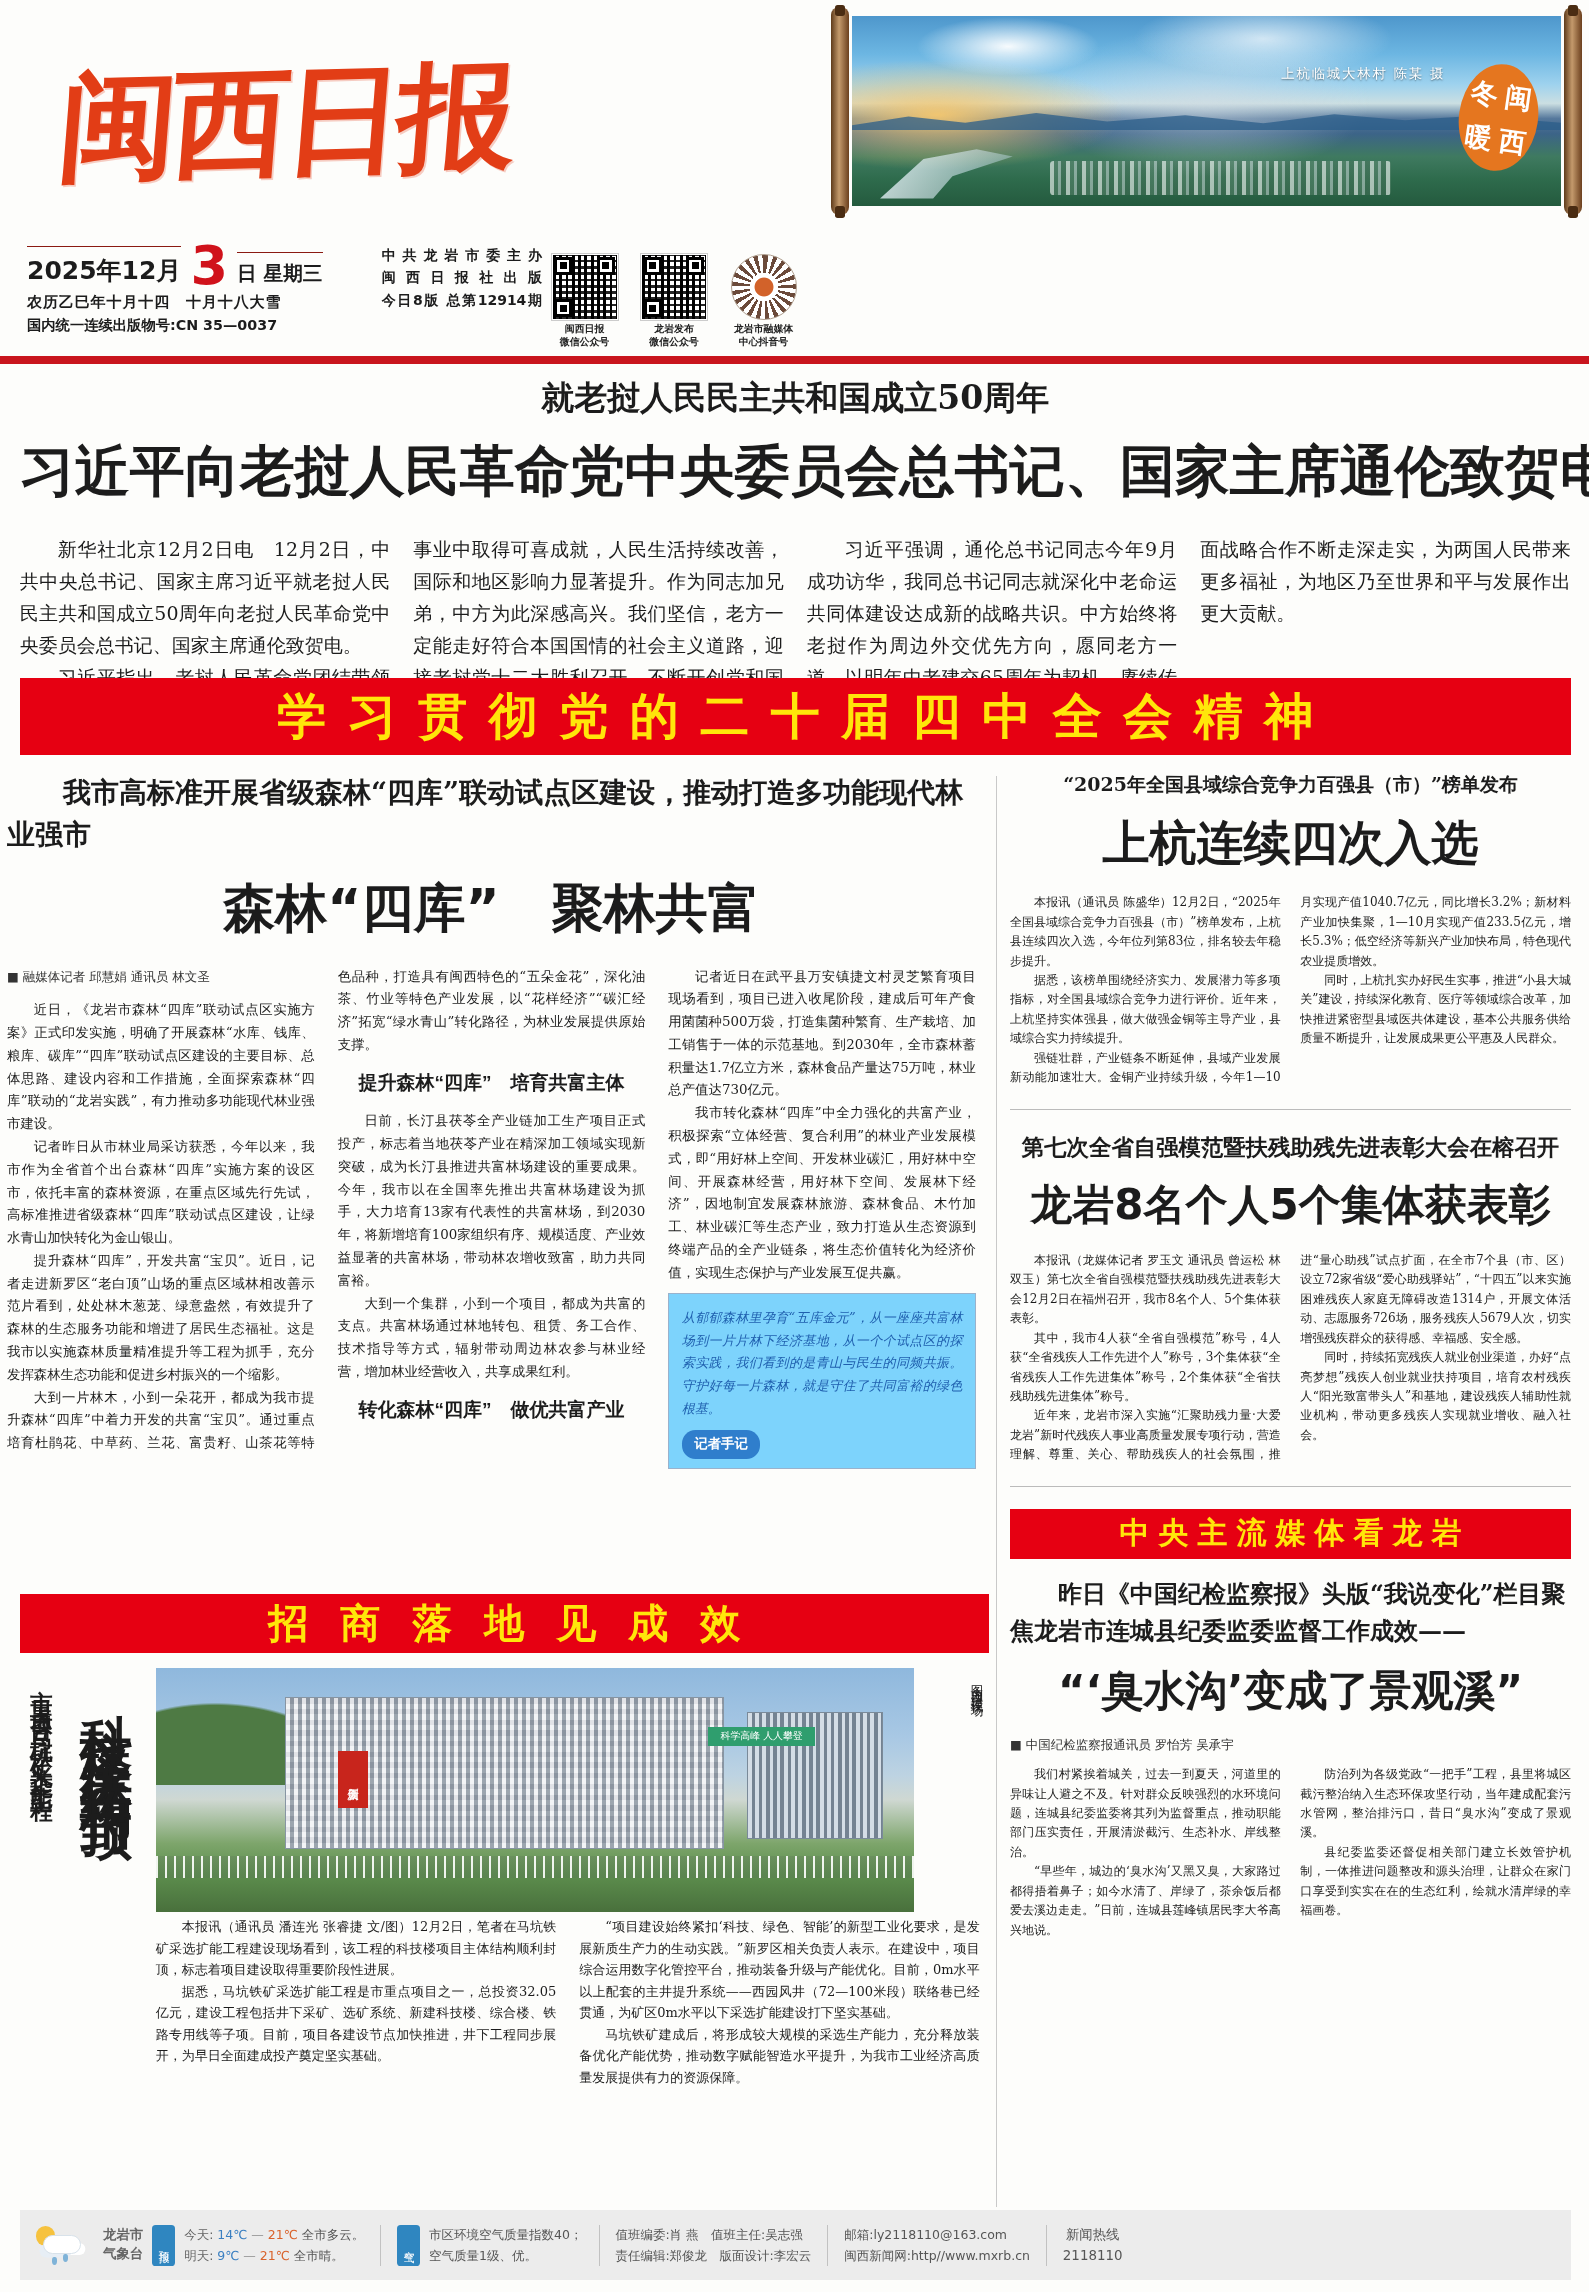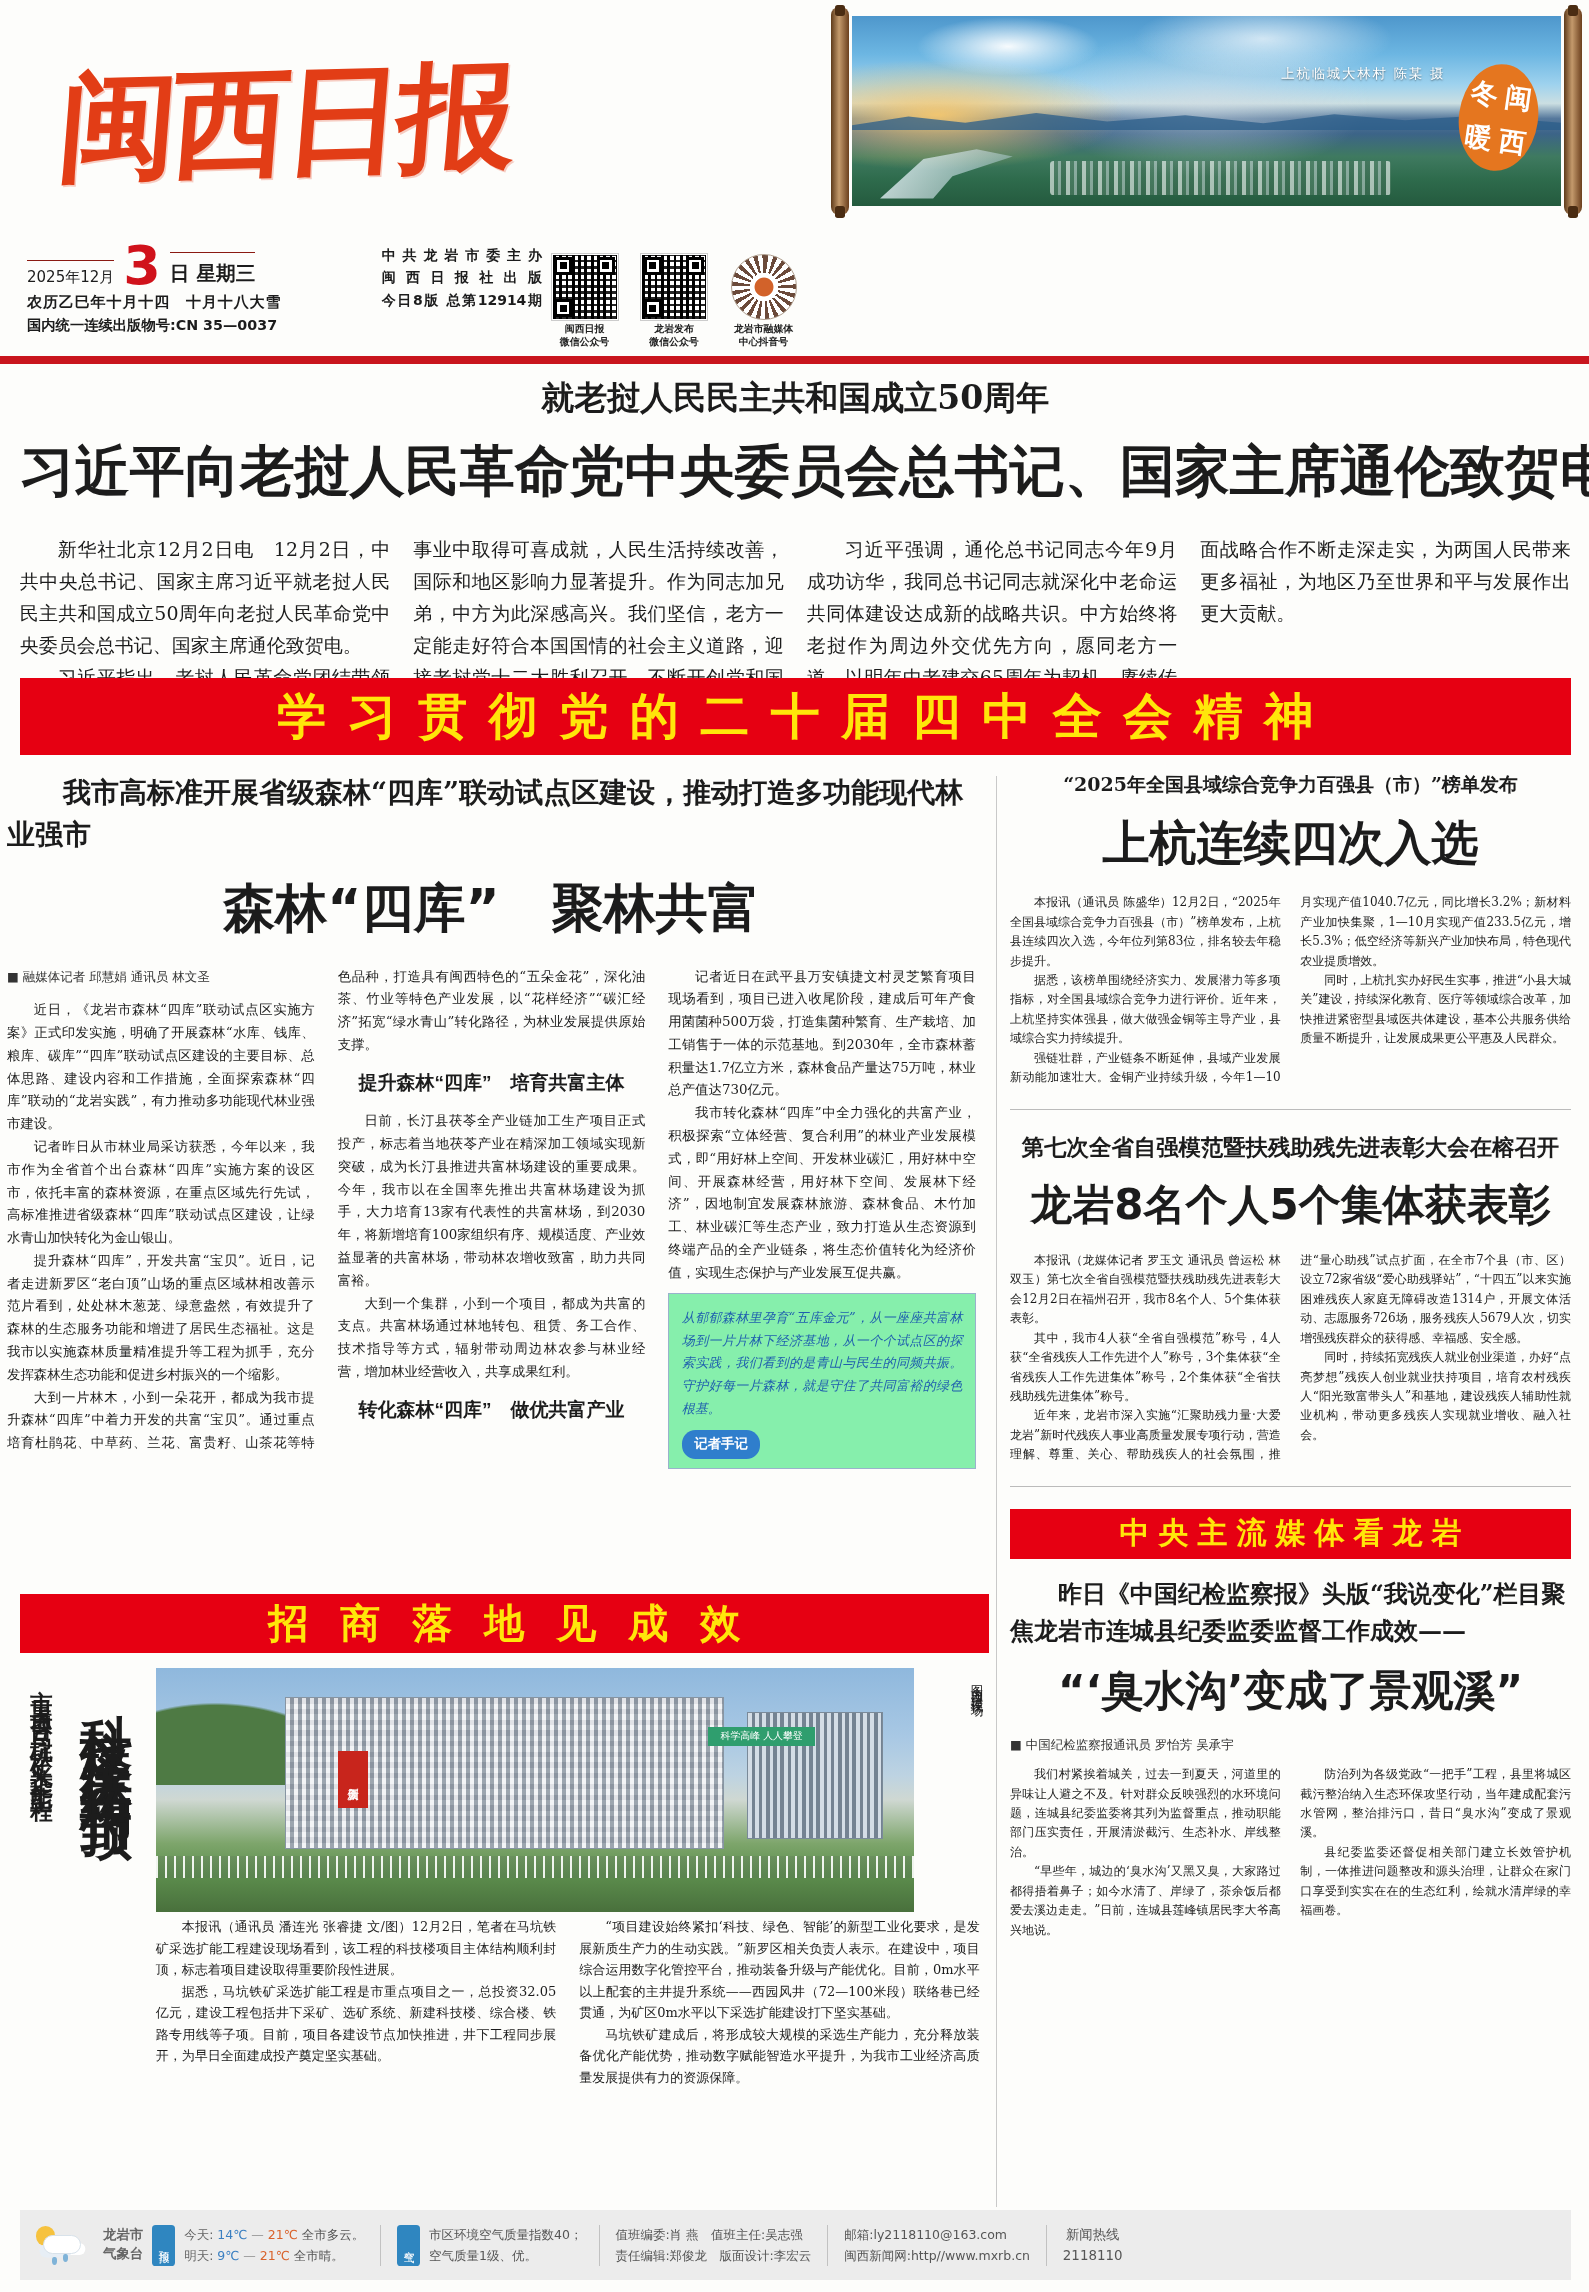--- a/index.html
+++ b/index.html
@@ -36,21 +36,21 @@
     border-radius:41px/56px; transform:rotate(8deg); display:grid; grid-template-columns:1fr 1fr;
     align-items:center; justify-items:center; color:#fff; font-weight:bold; font-size:27px;
     font-family:"DejaVu Sans","Liberation Sans",sans-serif; line-height:1; padding:9px 5.4px; }
   .photo-credit { position:absolute; right:116px; top:49px; color:#fff; font-size:13.4px; letter-spacing:1.8px;
     font-family:"DejaVu Sans","Liberation Sans",sans-serif; text-shadow:0 0.9px 1.8px rgba(0,0,0,.5); }
 
   .dateline { position:absolute; left:27px; top:244px; width:515px; display:flex;
     font-family:"DejaVu Sans","Liberation Sans",sans-serif; }
   .dl-left { width:351px; }
   .dl-row1 { display:flex; align-items:flex-end; }
-  .dl-pre { font-size:15px; font-weight:normal; border-top:1.8px solid #8b1a12; padding-top:7.2px; }
+  .dl-pre { font-size:25px; font-weight:bold; border-top:1.8px solid #8b1a12; padding-top:7.2px; }
   .dl-day { font-size:54px; line-height:.8; color:#d0121b; font-weight:bold; margin:0 9px; }
   .dl-suf { font-size:19.7px; font-weight:bold; border-top:1.8px solid #8b1a12; padding-top:7.2px; }
   .dl-lunar { font-size:15px; font-weight:bold; margin-top:5.4px; letter-spacing:0.9px; }
   .dl-issn  { font-size:14.3px; font-weight:bold; margin-top:4.5px; }
   .dl-right { margin-left:5px; width:161px; font-size:14px; font-weight:bold; line-height:1.6; }
   .dl-right div { text-align:justify; text-align-last:justify; }
 
   .qrs { position:absolute; left:546px; top:254px; display:flex; gap:12.5px;
     font-family:"DejaVu Sans","Liberation Sans",sans-serif; }
   .qr-item { width:77px; text-align:center; font-size:9.9px; font-weight:bold; line-height:1.3; color:#222; }
@@ -82,21 +82,21 @@
   .leftcol { position:absolute; left:7px; top:772px; width:969px; }
   .f-kicker { font-size:28px; font-weight:bold; line-height:1.5; text-indent:2em; }
   .f-headline { text-align:center; font-size:52px; font-weight:900; margin:18px 0 21.5px;
     font-family:"DejaVu Sans","Liberation Sans",sans-serif; }
   .f-body { column-count:3; column-gap:23px; font-size:13.4px; line-height:1.7; text-align:justify; }
   .f-body p { text-indent:2em; }
   .byline { font-size:12.5px; color:#333; margin-bottom:12.5px; text-indent:0 !important;
     font-family:"DejaVu Sans","Liberation Sans",sans-serif; }
   .subhead { font-size:19px; font-weight:bold; text-align:center; margin:10.7px 0; break-inside:avoid;
     font-family:Liberation Sans, sans-serif; }
-  .note { border:0.9px solid #9ab2cc; background:#86efac; padding:12.5px 12.5px 9px; color:#1f5fae;
+  .note { border:0.9px solid #9ab2cc; background:#7dd3fc; padding:12.5px 12.5px 9px; color:#1f5fae;
     font-size:13px; line-height:1.75; font-style:italic; break-inside:avoid; margin-top:9px; }
   .note-tag { display:inline-block; background:#2f7ecc; color:#fff; border-radius:13.4px; padding:2.7px 12.5px;
     font-style:normal; font-weight:bold; font-size:13.4px; margin-top:9px;
     font-family:"DejaVu Sans","Liberation Sans",sans-serif; }
 
   .vrule { position:absolute; left:996px; top:776px; width:0.9px; height:1431px; background:#c9c9c9; }
 
   
   .rightcol { position:absolute; left:1010px; top:772px; width:561px; }
   .r-kicker { font-size:19px; font-weight:bold; text-align:center; white-space:nowrap; }

